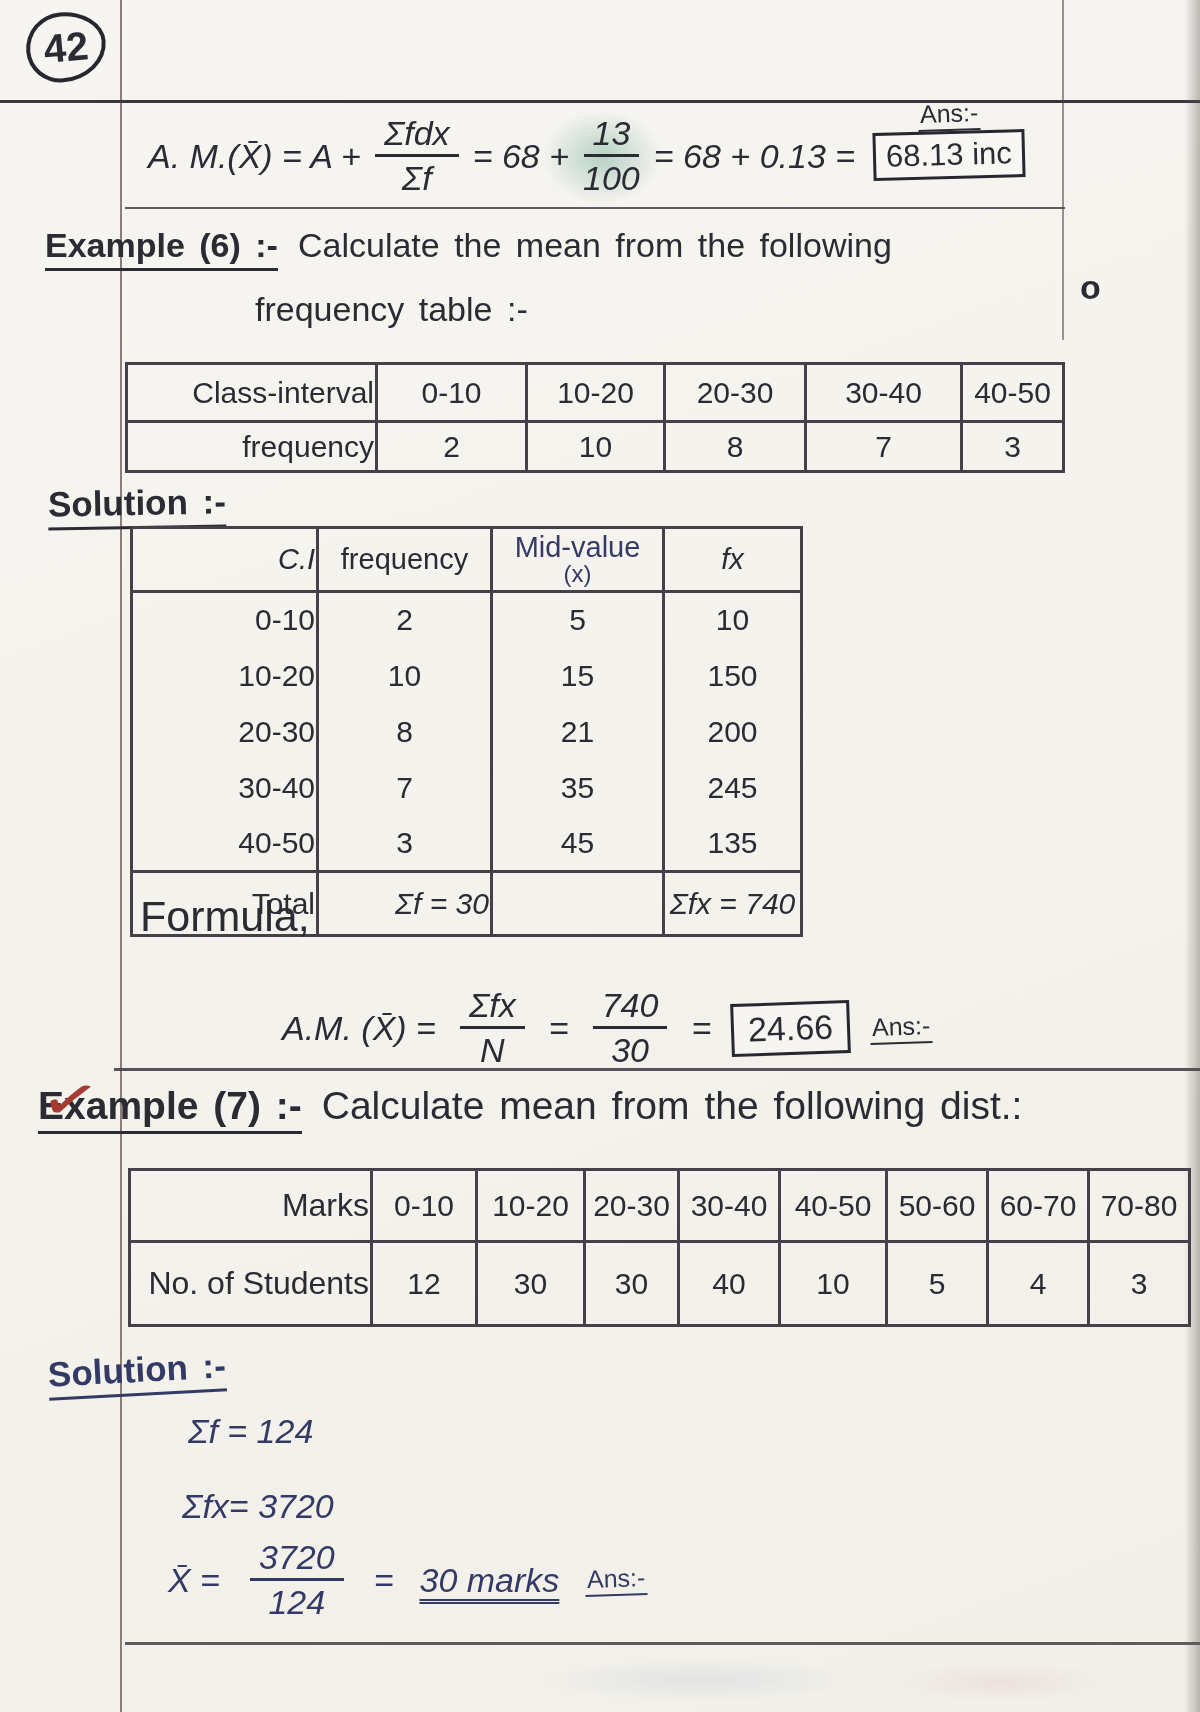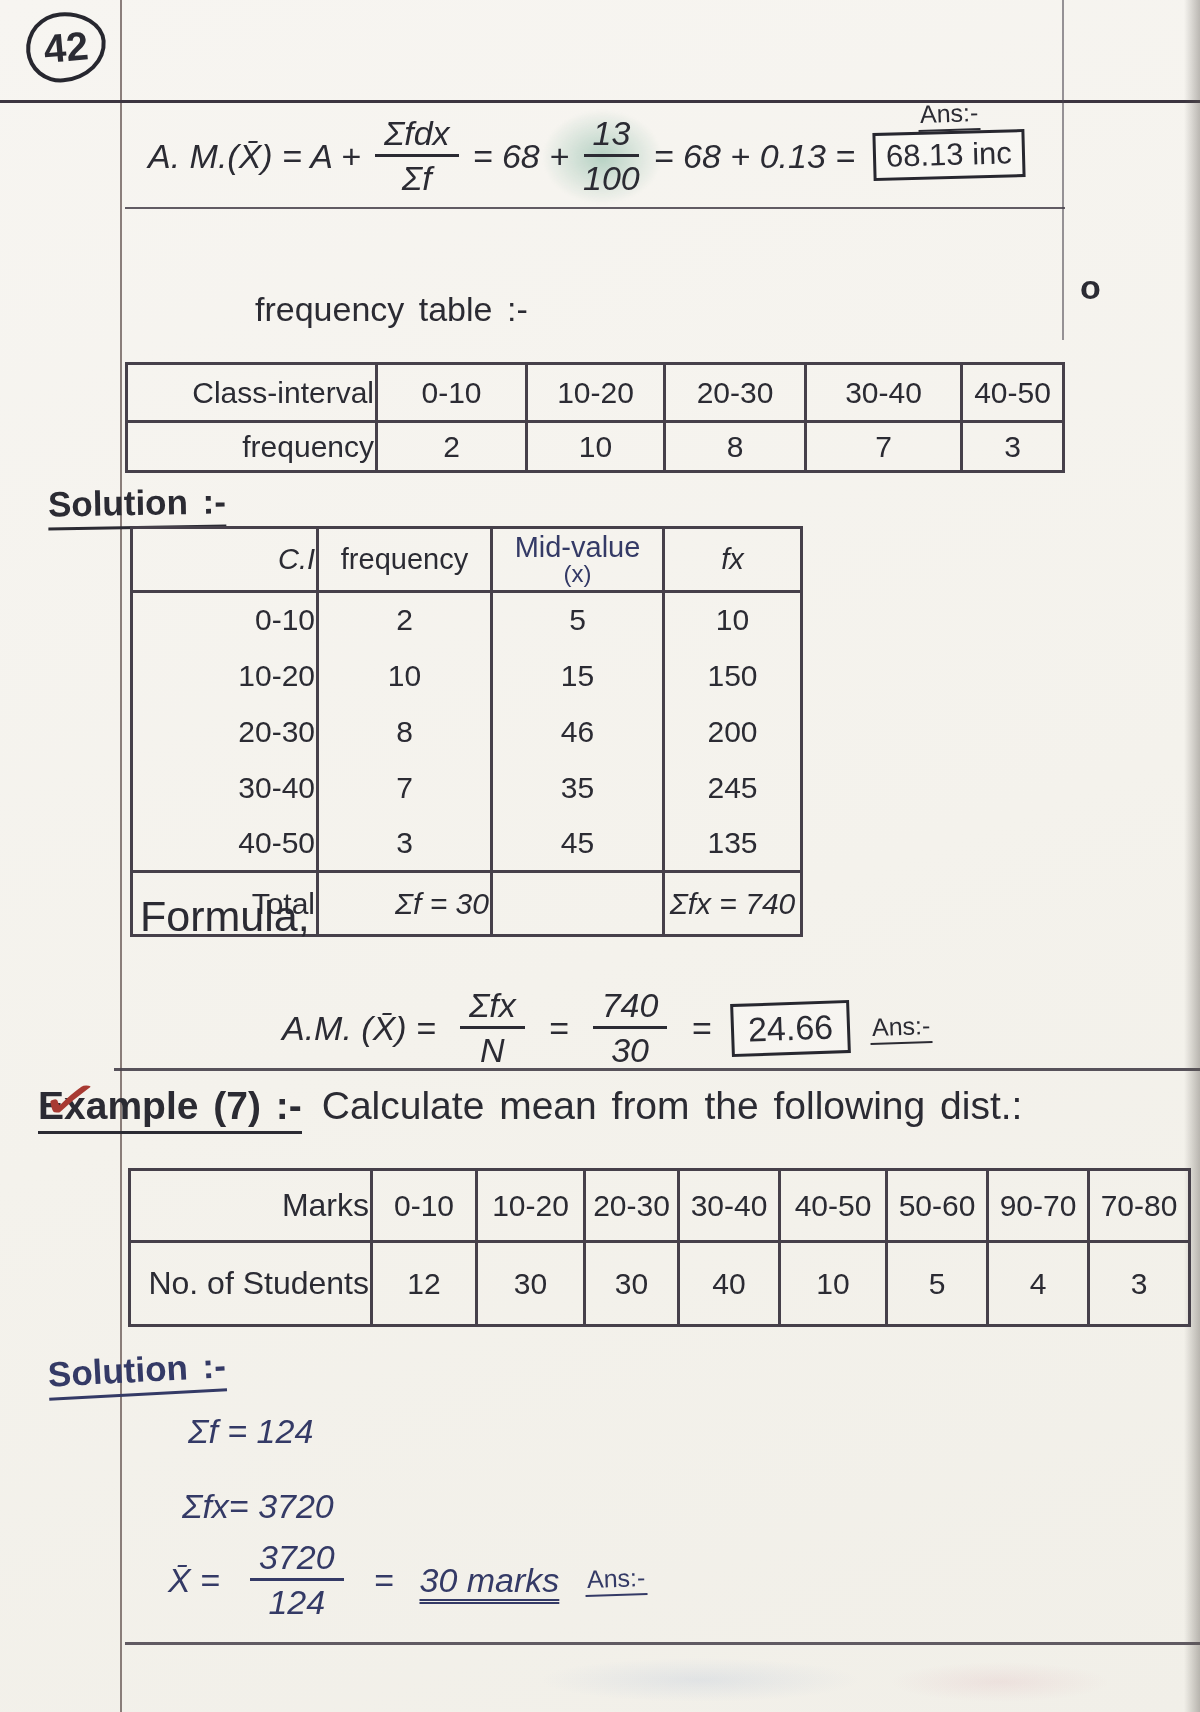--- a/index.html
+++ b/index.html
@@ -135,20 +135,24 @@
       <span class="num">13</span>
       <span class="den">100</span>
     </span>
     <span>= 68 + 0.13 =</span>
     <span class="ans-stack">
       <span class="ans-label">Ans:-</span>
       <span class="hand-box">68.13 inc</span>
     </span>
   </div>
 
+  <div class="abs heading-line ex6-line">
+    <span class="underlined">Example (6) :-</span>
+    <span>Calculate the mean from the following</span>
+  </div>
   <div class="abs ex6-line2">frequency table :-</div>
 
   <table class="abs t1">
     <colgroup>
         <col style="width:250px">
         <col style="width:150px">
         <col style="width:138px">
         <col style="width:141px">
         <col style="width:156px">
         <col style="width:102px">
@@ -202,21 +206,21 @@
     </tr>
     <tr class="data">
       <td class="lab">10-20</td>
       <td>10</td>
       <td>15</td>
       <td>150</td>
     </tr>
     <tr class="data">
       <td class="lab">20-30</td>
       <td>8</td>
-      <td>46</td>
+      <td>21</td>
       <td>200</td>
     </tr>
     <tr class="data">
       <td class="lab">30-40</td>
       <td>7</td>
       <td>35</td>
       <td>245</td>
     </tr>
     <tr class="data">
       <td class="lab">40-50</td>
@@ -270,21 +274,21 @@
       </colgroup>
     <tbody>
         <tr class="r1">
       <td class="lab">Marks</td>
       <td>0-10</td>
       <td>10-20</td>
       <td>20-30</td>
       <td>30-40</td>
       <td>40-50</td>
       <td>50-60</td>
-      <td>90-70</td>
+      <td>60-70</td>
       <td>70-80</td>
     </tr>
     <tr class="r2">
       <td class="lab">No. of Students</td>
       <td>12</td>
       <td>30</td>
       <td>30</td>
       <td>40</td>
       <td>10</td>
       <td>5</td>

